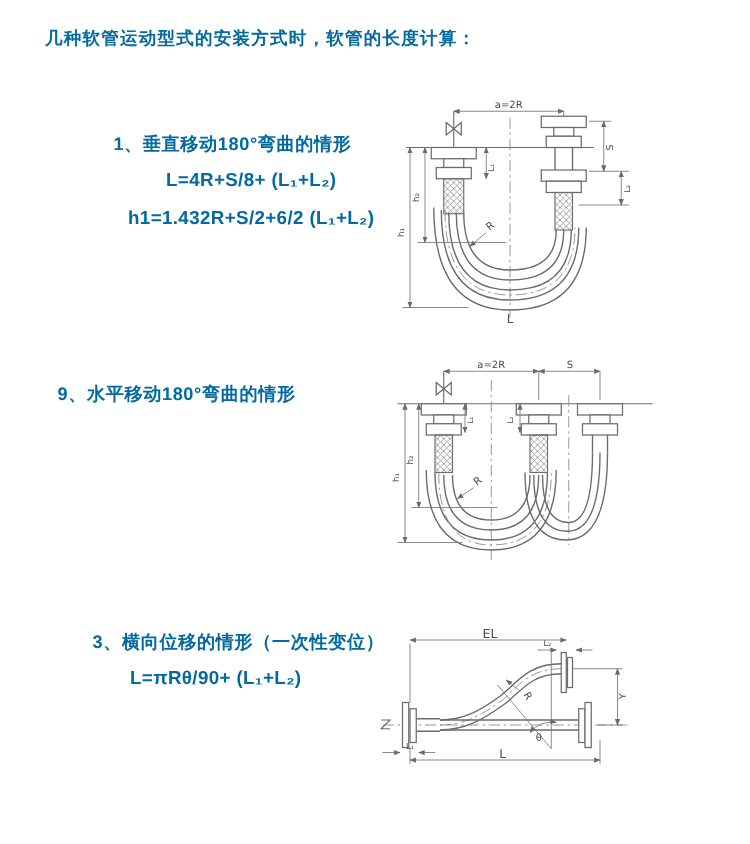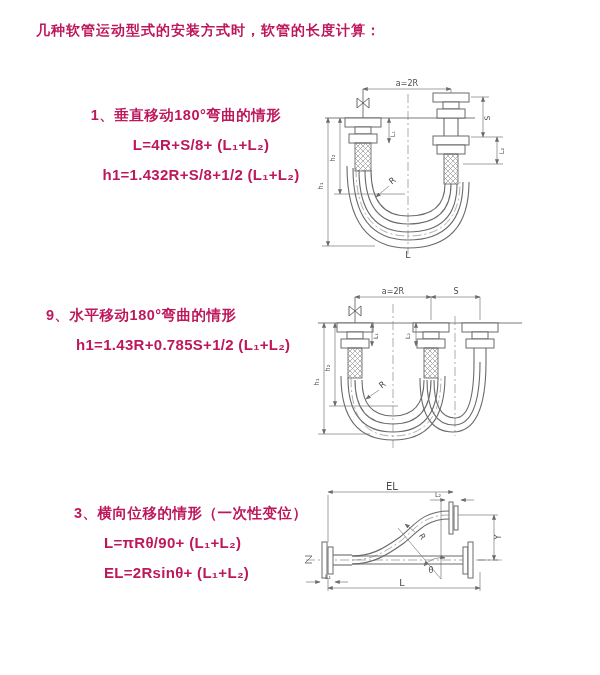--- a/index.html
+++ b/index.html
@@ -1,17 +1,17 @@
 <!DOCTYPE html>
 <html><head>
 <meta charset="utf-8">
 <style>
   html,body{margin:0;padding:0;background:#ffffff;}
   .page{position:relative;width:561px;height:675px;background:#ffffff;overflow:hidden;
-        font-family:"Liberation Sans","DejaVu Sans",sans-serif;color:#be185d;}
+        font-family:"Liberation Sans","DejaVu Sans",sans-serif;color:#0369a1;}
   .title{position:absolute;left:36px;top:22px;font-size:14px;font-weight:700;letter-spacing:1px;}
   .sec{position:absolute;left:46px;width:280px;}
   .sec .heading{font-size:14.5px;font-weight:700;letter-spacing:0.5px;margin-bottom:5px;}
   .sec .formula{margin-left:30px;font-size:15px;font-weight:600;line-height:30px;letter-spacing:0.3px;white-space:nowrap;}
   .diagram{position:absolute;}
   svg{display:block;}
   svg text{font-family:"DejaVu Sans","Liberation Sans",sans-serif;fill:#4a4a4a;}
   .dln{stroke:#7a7a7a;stroke-width:0.7;fill:none;}
   .hln{stroke:#6b6b6b;stroke-width:1.1;fill:none;}
   .tln{stroke:#6b6b6b;stroke-width:0.9;fill:none;}
@@ -22,32 +22,30 @@
 </head>
 <body>
 
 <div class="page">
 
   <div class="title">几种软管运动型式的安装方式时，软管的长度计算：</div>
 
   <section class="sec" style="top:106px;text-align:center;">
     <div class="heading">1、垂直移动180°弯曲的情形</div>
     <div class="formula">L=4R+S/8+ (L₁+L₂)</div>
-    <div class="formula">h1=1.432R+S/8+1/2 (L₁+L₂)</div>
+    <div class="formula">h1=1.432R+S/2+6/2 (L₁+L₂)</div>
   </section>
 
   <section class="sec" style="top:306px;">
     <div class="heading">9、水平移动180°弯曲的情形</div>
-    <div class="formula">h1=1.43R+0.785S+1/2 (L₁+L₂)</div>
   </section>
 
   <section class="sec" style="top:504px;margin-left:28px;">
     <div class="heading">3、横向位移的情形（一次性变位）</div>
     <div class="formula">L=πRθ/90+ (L₁+L₂)</div>
-    <div class="formula">EL=2Rsinθ+ (L₁+L₂)</div>
   </section>
 
   <div class="diagram" style="left:313px;top:76px;">
     <svg width="290" height="184" viewBox="0 0 290 184">
       <defs>
         <marker id="arr" viewBox="0 0 10 10" refX="9" refY="5" markerWidth="7.5" markerHeight="7.5" orient="auto-start-reverse">
           <path d="M0,1 L10,5 L0,9 z" fill="#6b6b6b"></path>
         </marker>
         <pattern id="braid" width="5" height="5" patternUnits="userSpaceOnUse">
           <path d="M0,5 L5,0 M0,0 L5,5" stroke="#9a9a9a" stroke-width="0.7"></path>
@@ -215,21 +213,21 @@
         <text x="100" y="50" font-size="6" text-anchor="middle" transform="rotate(-90 100 50)">L₂</text>
       </g>
 
       <g>
         <line class="dln" x1="69" y1="104" x2="56" y2="113" marker-end="url(#arr)"></line>
         <text x="74" y="101" font-size="8.5" text-anchor="middle" transform="rotate(-38 74 101)">R</text>
       </g>
     </svg>
   </div>
 
-  <div class="diagram" style="left:298px;top:480px;">
+  <div class="diagram" style="left:298px;top:500px;">
     <svg width="300" height="135" viewBox="0 0 300 135">
 
       <g>
         <line class="cln" x1="8" y1="80" x2="205" y2="80"></line>
         <path class="tln" d="M7,76 L14,76 L7,83 L14,83"></path>
         <path class="cln" d="M54,80 C73,80 86,73 104,60 C117,49 125,35 151,35"></path>
       </g>
 
       <g>
         <line class="dln" x1="30" y1="12" x2="155" y2="12" marker-start="url(#arr)" marker-end="url(#arr)"></line>

